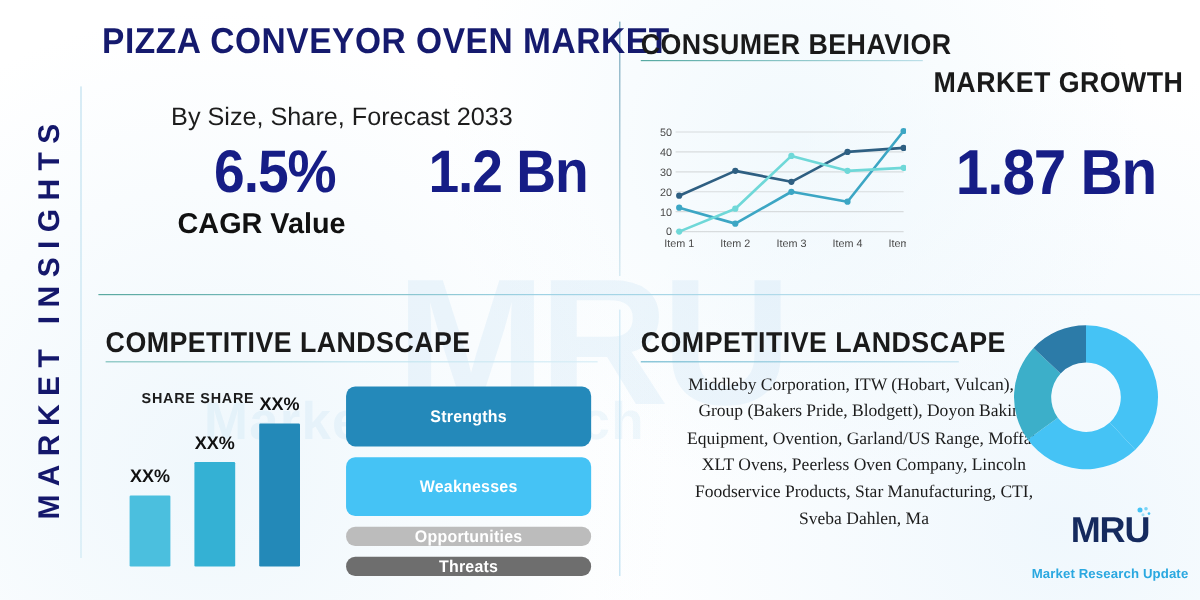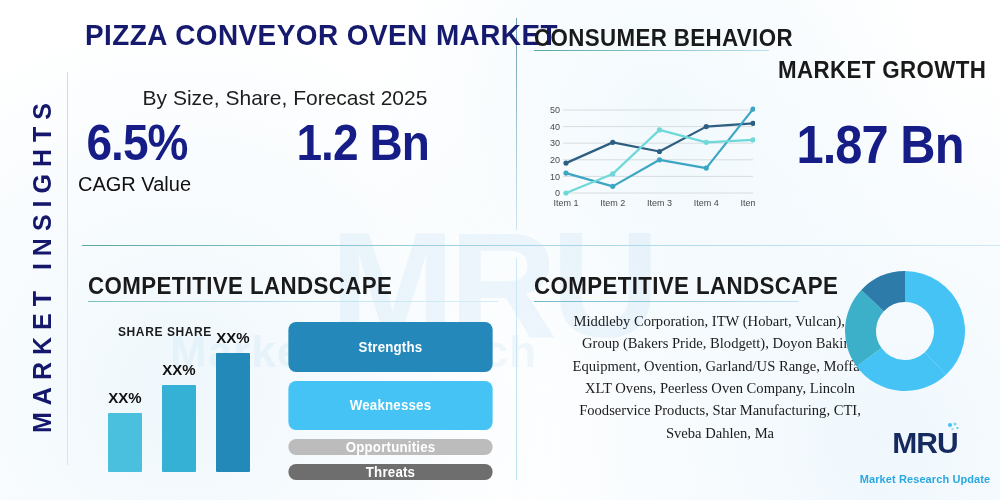--- a/index.html
+++ b/index.html
@@ -68,28 +68,28 @@
     transform:scaleX(.93);transform-origin:center;
     white-space:nowrap;
   }
   .subtitle{
     position:absolute;left:70px;top:86px;width:430px;text-align:center;
     font-size:21px;color:#1d1d1d;font-weight:400;
   }
 
   
   .kpi-wrap{position:absolute;left:78px;top:118px;width:420px;display:flex;}
-  .kpi{flex:1;text-align:left;}
+  .kpi{flex:1;text-align:right;}
   .kpi-value{
     font-size:50px;font-weight:700;color:#161d86;line-height:1.02;
     letter-spacing:-1px;
     font-family:"Liberation Sans Narrow","Liberation Sans",sans-serif;
     transform:scaleX(.92);transform-origin:center;
   }
-  .kpi-label{font-size:20px;font-weight:400;color:#111;margin-top:4px;}
+  .kpi-label{font-size:24px;font-weight:700;color:#111;margin-top:4px;}
 
   
   .sec-head{
     position:absolute;
     font-size:24px;font-weight:700;letter-spacing:.4px;color:#1a1a1a;
     font-family:"Liberation Sans Narrow","Liberation Sans",sans-serif;
     transform:scaleX(.93);transform-origin:left center;
     white-space:nowrap;
   }
   .sec-rule{position:absolute;height:1px;}
@@ -157,21 +157,21 @@
   <div class="watermark">MRU</div>
   <div class="watermark2">Market Research</div>
 
   <div class="side-label">MARKET INSIGHTS</div>
   <div class="vdiv-left"></div>
   <div class="vdiv-mid-top"></div>
   <div class="vdiv-mid-bot"></div>
   <div class="hdiv"></div>
 
   <div class="main-title">PIZZA CONVEYOR OVEN MARKET</div>
-  <div class="subtitle">By Size, Share, Forecast 2025</div>
+  <div class="subtitle">By Size, Share, Forecast 2033</div>
 
   <div class="kpi-wrap">
     <div class="kpi">
       <div class="kpi-value">6.5%</div>
       <div class="kpi-label">CAGR Value</div>
     </div>
     <div class="kpi">
       <div class="kpi-value">1.2 Bn</div>
     </div>
   </div>

